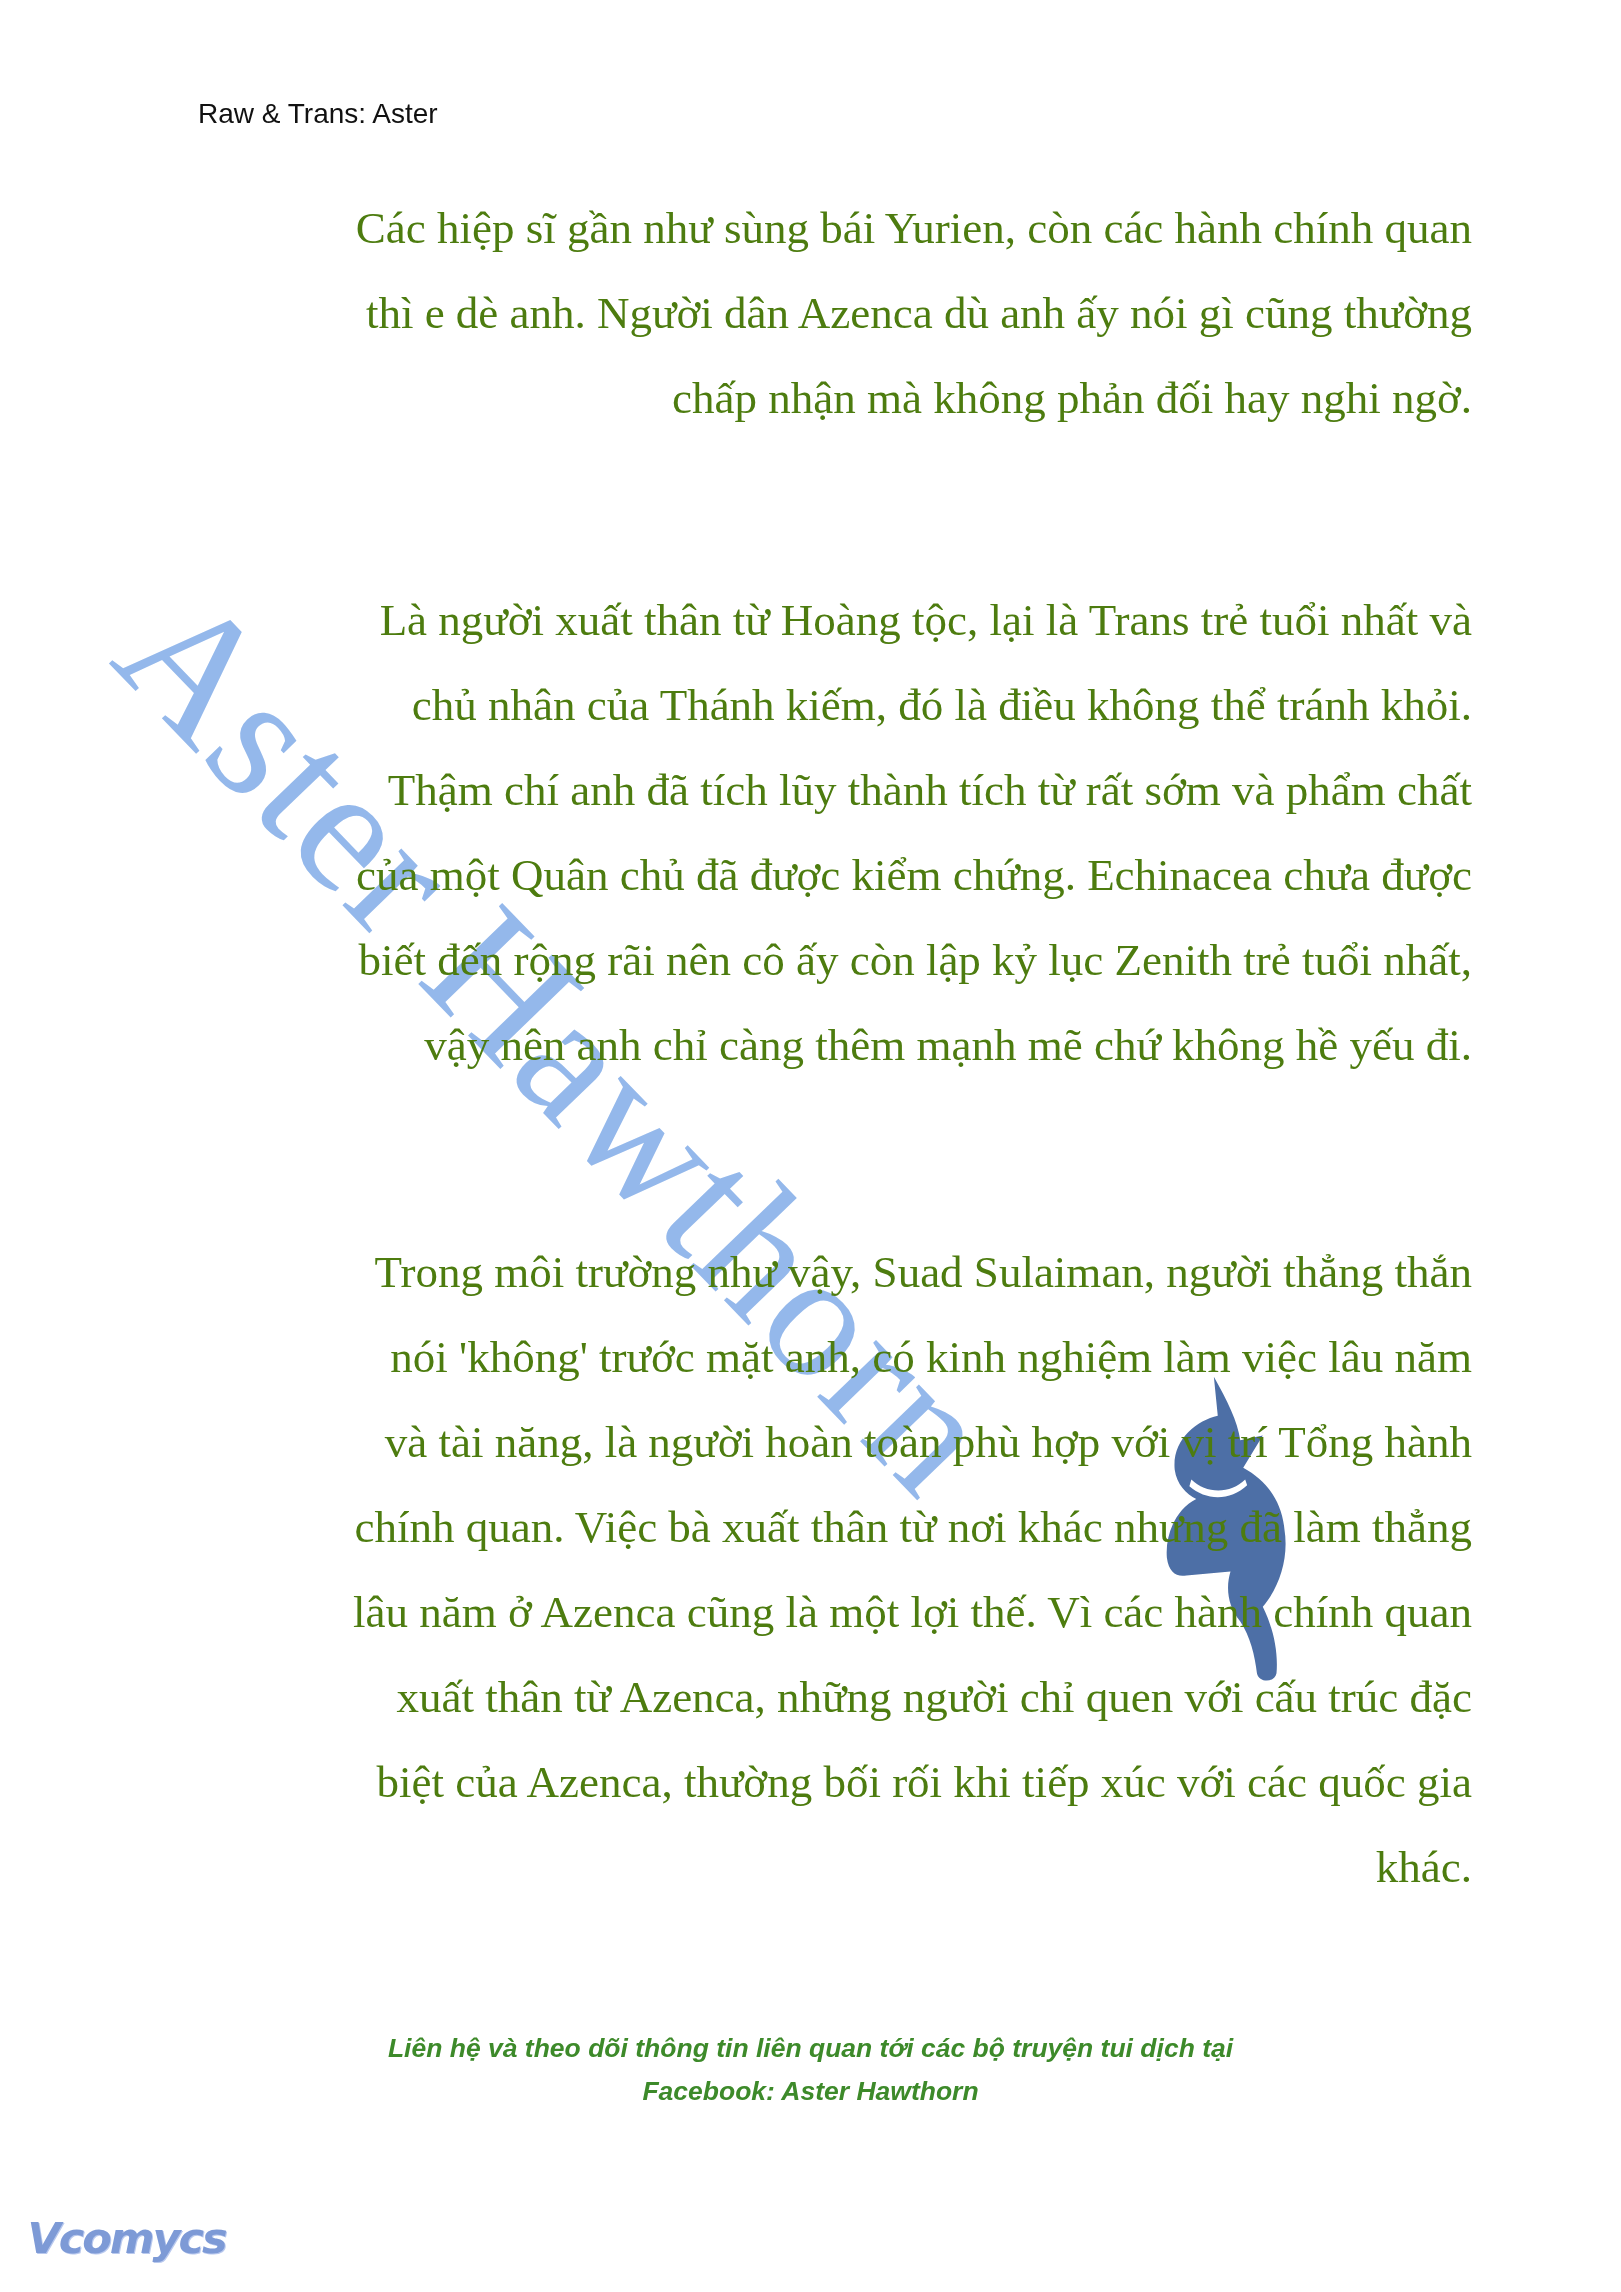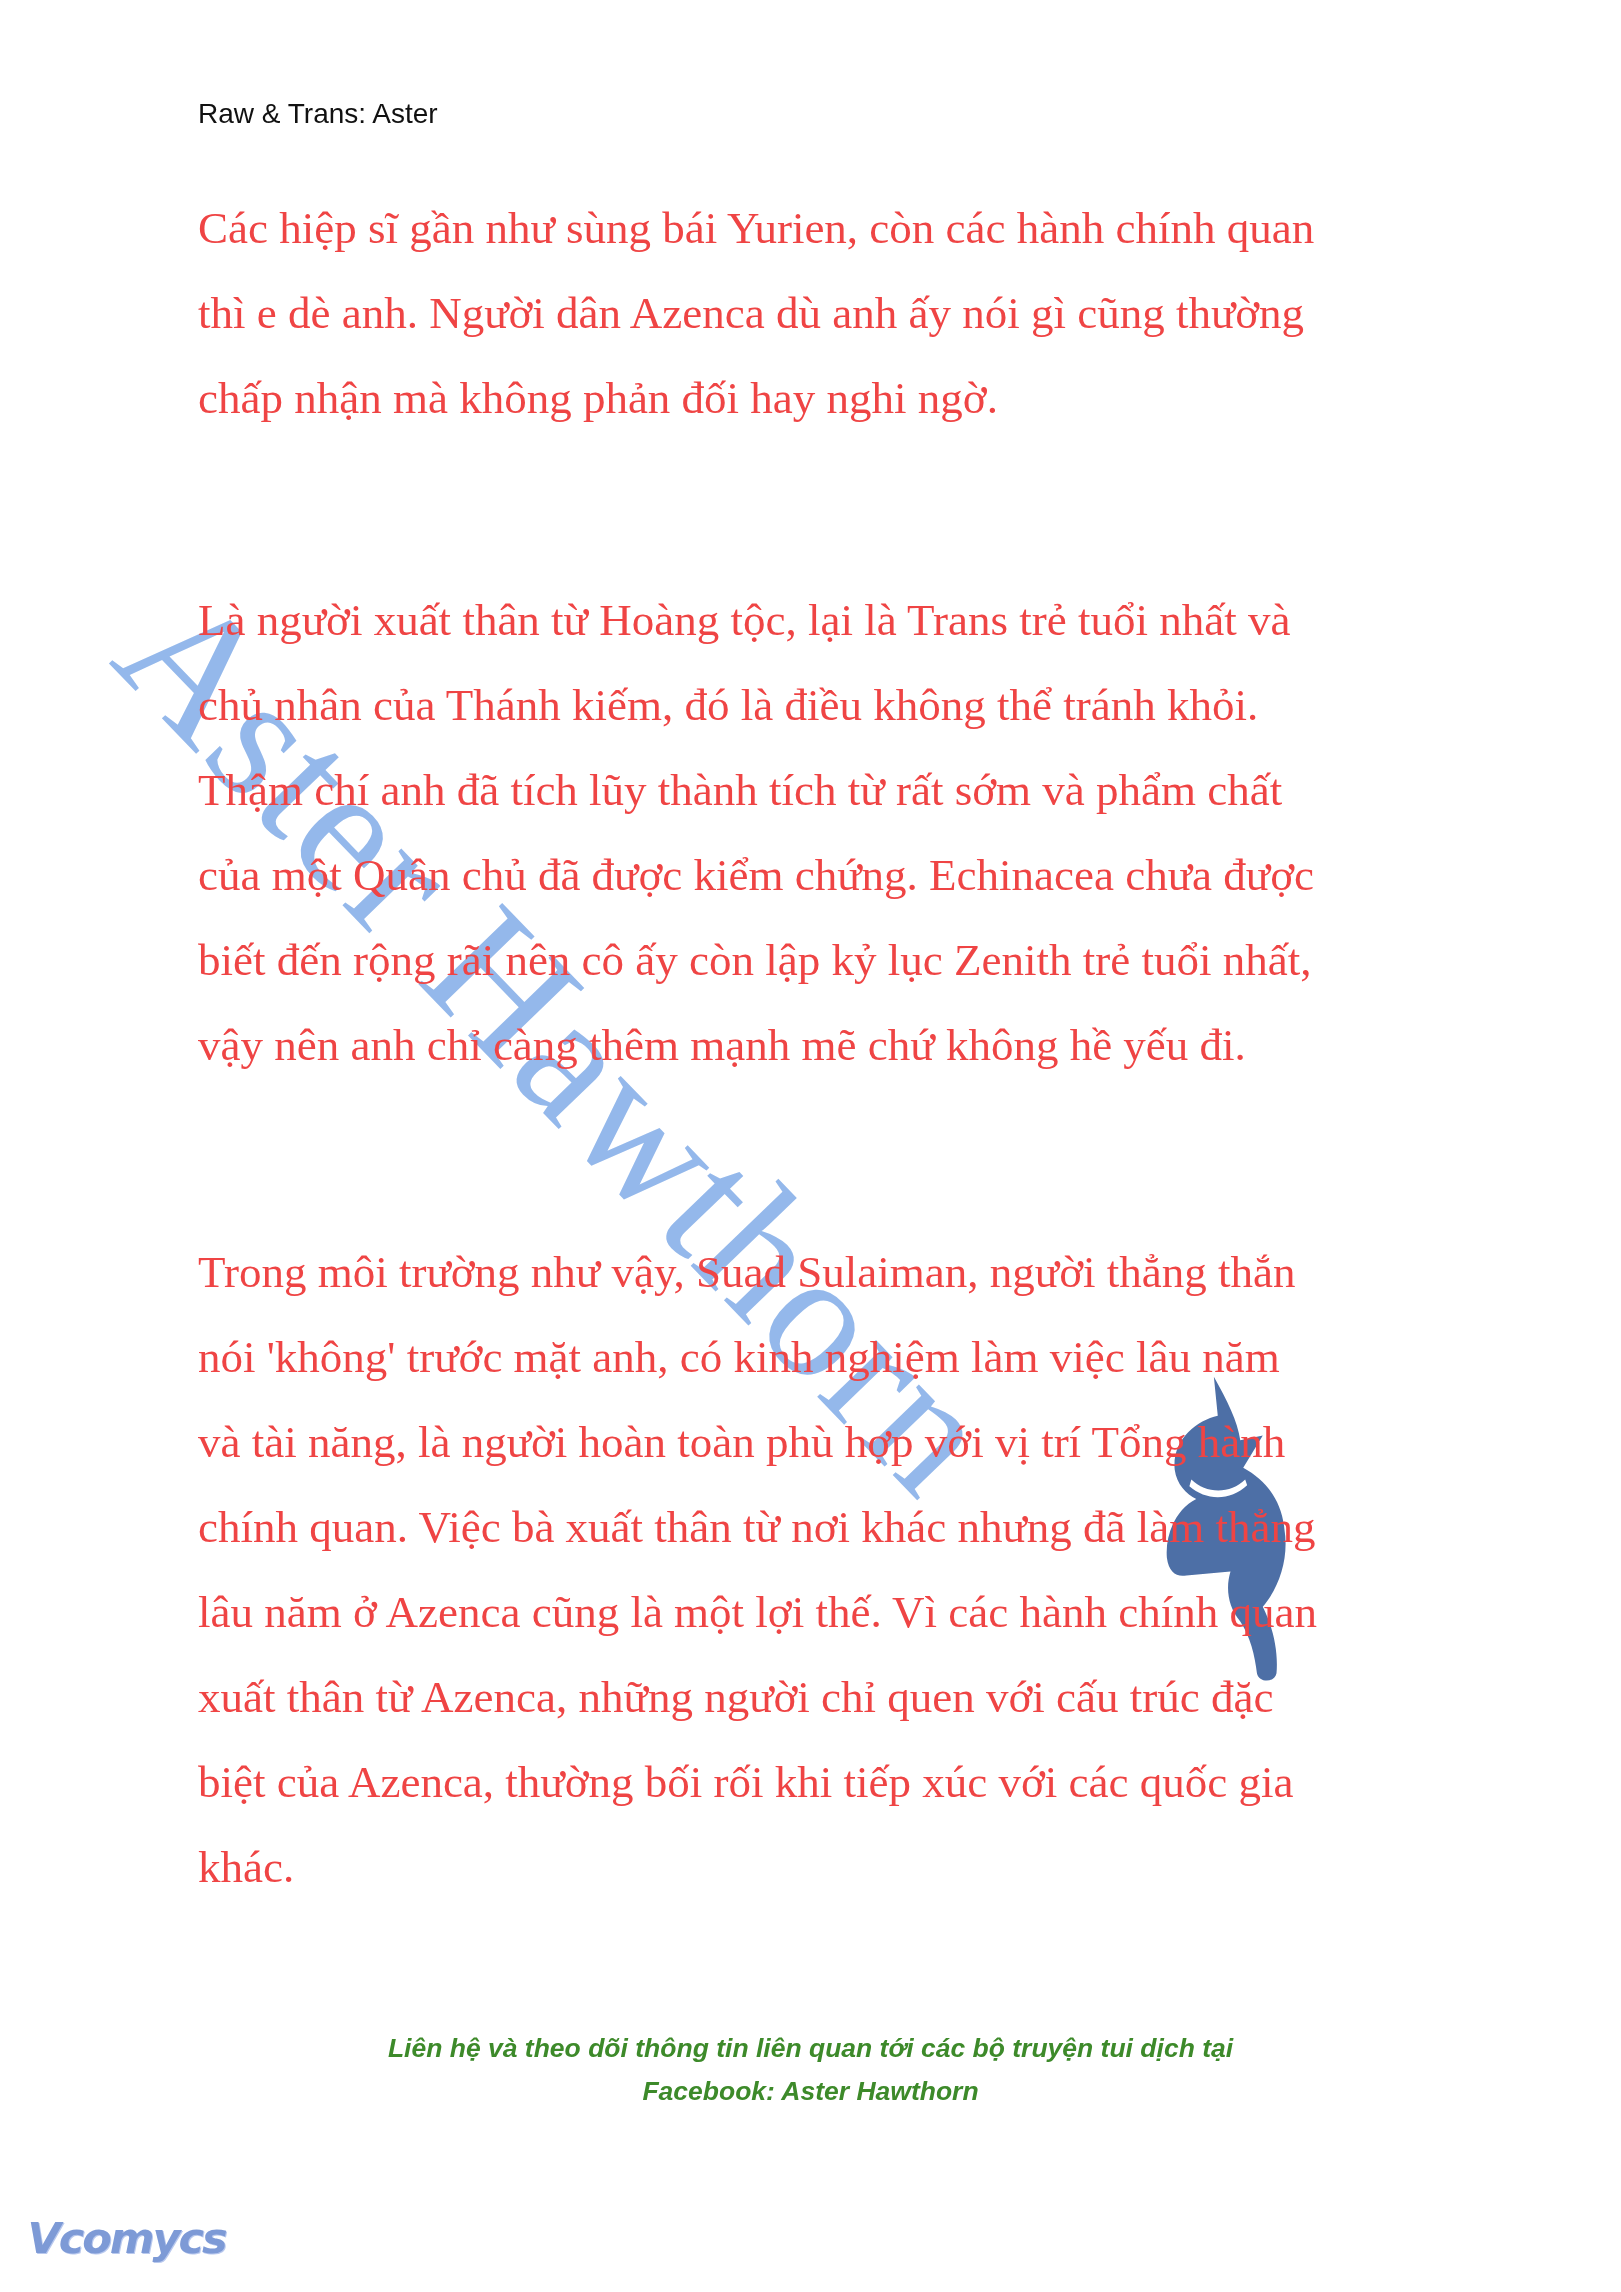--- a/index.html
+++ b/index.html
@@ -4,22 +4,23 @@
   <style>
     html, body { margin: 0; padding: 0; background: #ffffff; }
     body { width: 1621px; height: 2293px; position: relative; overflow: hidden; }
     .page { position: absolute; left: 0; top: 0; width: 1621px; height: 2293px; background: #ffffff; }
     .header {
       position: absolute; left: 198px; top: 98px;
       font-family: "Liberation Sans", sans-serif; font-size: 28px; color: #111;
     }
     .body-text {
       position: absolute; left: 198px; width: 1274px;
-      font-family: "Liberation Serif", serif; font-size: 45px; line-height: 85px; color: #ef4444;
+      font-family: "Liberation Serif", serif; font-size: 45px; line-height: 85px; color: #4d7c0f;
       z-index: 3;
+      text-align: right;
     }
     .body-text .line { display: block; white-space: nowrap; }
     #para1 { top: 186px; }
     #para2 { top: 578px; }
     #para3 { top: 1230px; }
     .watermark {
       position: absolute; left: 225px; top: 549px; width: 1274px;
       font-family: "Liberation Serif", serif; font-size: 178px; color: #8fb5ea;
       transform-origin: 0 0; transform: rotate(46deg);
       white-space: nowrap; z-index: 1; letter-spacing: 2px; opacity: 0.95;

